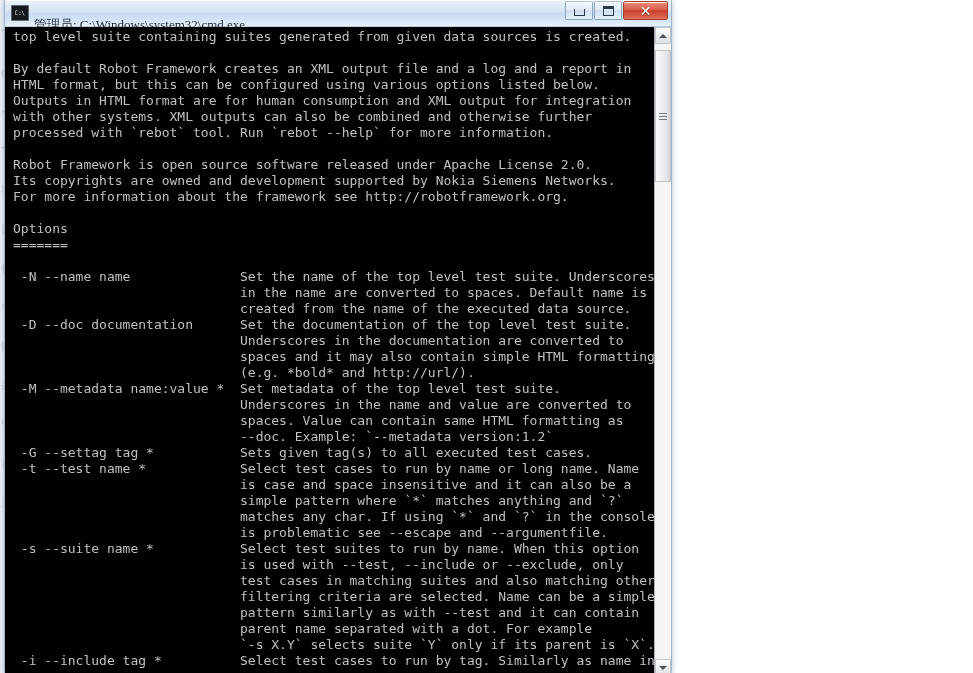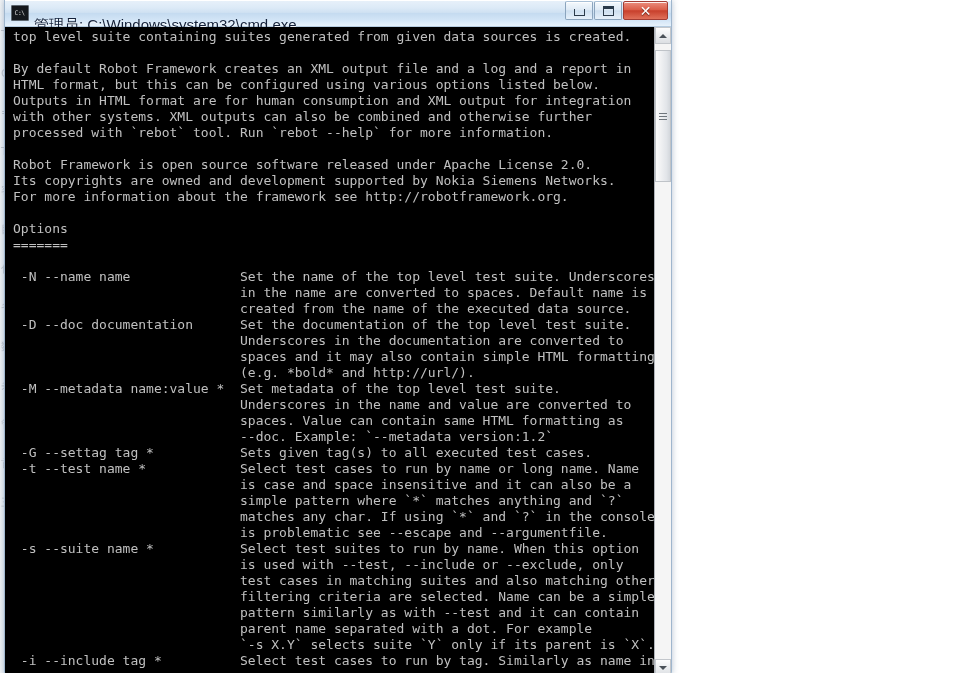--- a/index.html
+++ b/index.html
@@ -81,22 +81,22 @@
   }
   .cmd-icon span {
     color: #d8d8d8;
     font-family: "DejaVu Sans Mono", monospace;
     font-size: 7px;
     line-height: 7px;
     letter-spacing: -0.5px;
     transform: scale(.9);
   }
   #title-text {
-    font-family: Liberation Sans, sans-serif;
-    font-size: 15px;
+    font-family: Liberation Serif, serif;
+    font-size: 13px;
     color: #13213a;
     white-space: nowrap;
     text-shadow: 0 1px 0 rgba(255,255,255,.85);
     margin-top: 24px;
   }
   
   #window-controls {
     position: absolute;
     right: 3px;
     top: 1px;

